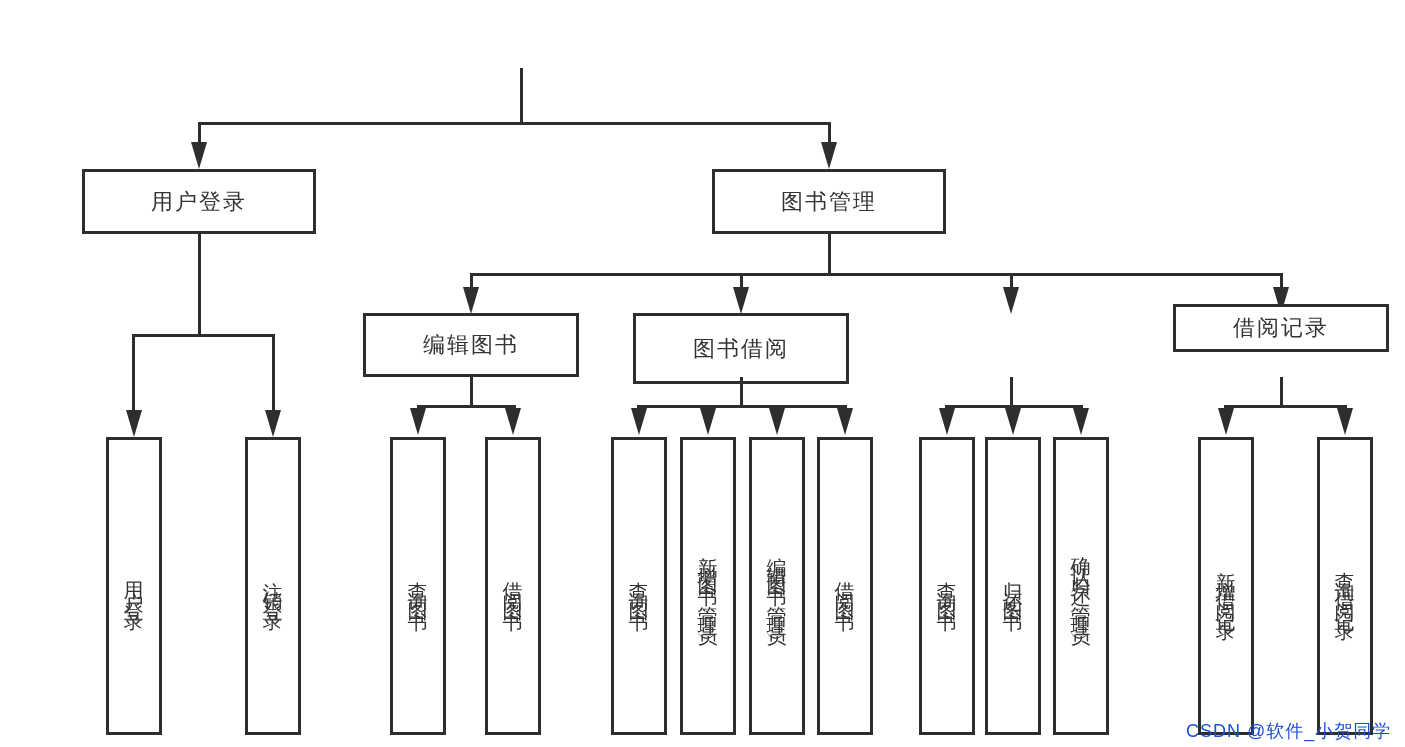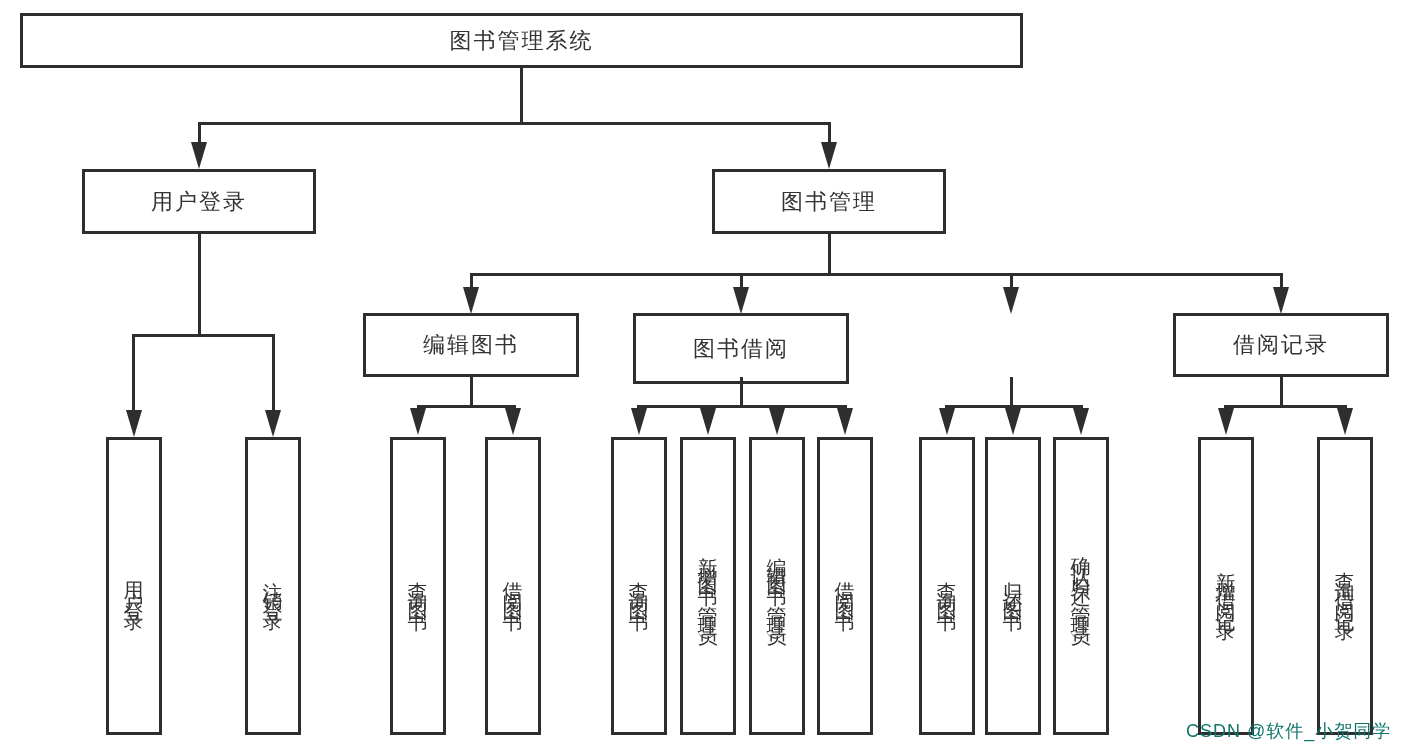--- a/index.html
+++ b/index.html
@@ -50,31 +50,30 @@
     border-left: 8px solid transparent;
     border-right: 8px solid transparent;
     border-top: 27px solid #2e2e2e;
   }
   .watermark {
     position: absolute;
     left: 1186px;
     top: 719px;
     font-size: 18px;
     letter-spacing: 1px;
-    color: #0f766e;
+    color: #1d4ed8;
     white-space: nowrap;
     z-index: 10;
   }
 </style>
 </head>
 <body>
 
 <div class="canvas">
 
-  <div class="box hbox" style="left:20px; top:13px; width:1003px; height:55px;">图书管理系统</div>
 
   <div class="vline" style="left:520px; top:68px; height:54px;"></div>
   <div class="hline" style="left:198px; top:122px; width:633px;"></div>
   <div class="vline" style="left:198px; top:122px; height:24px;"></div>
   <div class="vline" style="left:828px; top:122px; height:24px;"></div>
   <div class="arrow" style="left:191px; top:142px;"></div>
   <div class="arrow" style="left:821px; top:142px;"></div>
 
   <div class="box hbox" style="left:82px; top:169px; width:234px; height:65px;">用户登录</div>
   <div class="box hbox" style="left:712px; top:169px; width:234px; height:65px;">图书管理</div>
@@ -92,21 +91,21 @@
   <div class="vline" style="left:740px; top:273px; height:18px;"></div>
   <div class="vline" style="left:1010px; top:273px; height:18px;"></div>
   <div class="vline" style="left:1280px; top:273px; height:18px;"></div>
   <div class="arrow" style="left:463px; top:287px;"></div>
   <div class="arrow" style="left:733px; top:287px;"></div>
   <div class="arrow" style="left:1003px; top:287px;"></div>
   <div class="arrow" style="left:1273px; top:287px;"></div>
 
   <div class="box hbox" style="left:363px; top:313px; width:216px; height:64px;">编辑图书</div>
   <div class="box hbox" style="left:633px; top:313px; width:216px; height:71px;">图书借阅</div>
-  <div class="box hbox" style="left:1173px; top:313px; width:216px; height:64px;">借阅记录</div>
+  <div class="box hbox" style="left:1173px; top:304px; width:216px; height:48px;">借阅记录</div>
 
   <div class="vline" style="left:470px; top:377px; height:31px;"></div>
   <div class="hline" style="left:417px; top:405px; width:99px;"></div>
   <div class="arrow" style="left:410px; top:408px;"></div>
   <div class="arrow" style="left:505px; top:408px;"></div>
 
   <div class="vline" style="left:740px; top:377px; height:31px;"></div>
   <div class="hline" style="left:637px; top:405px; width:210px;"></div>
   <div class="arrow" style="left:631px; top:408px;"></div>
   <div class="arrow" style="left:700px; top:408px;"></div>

